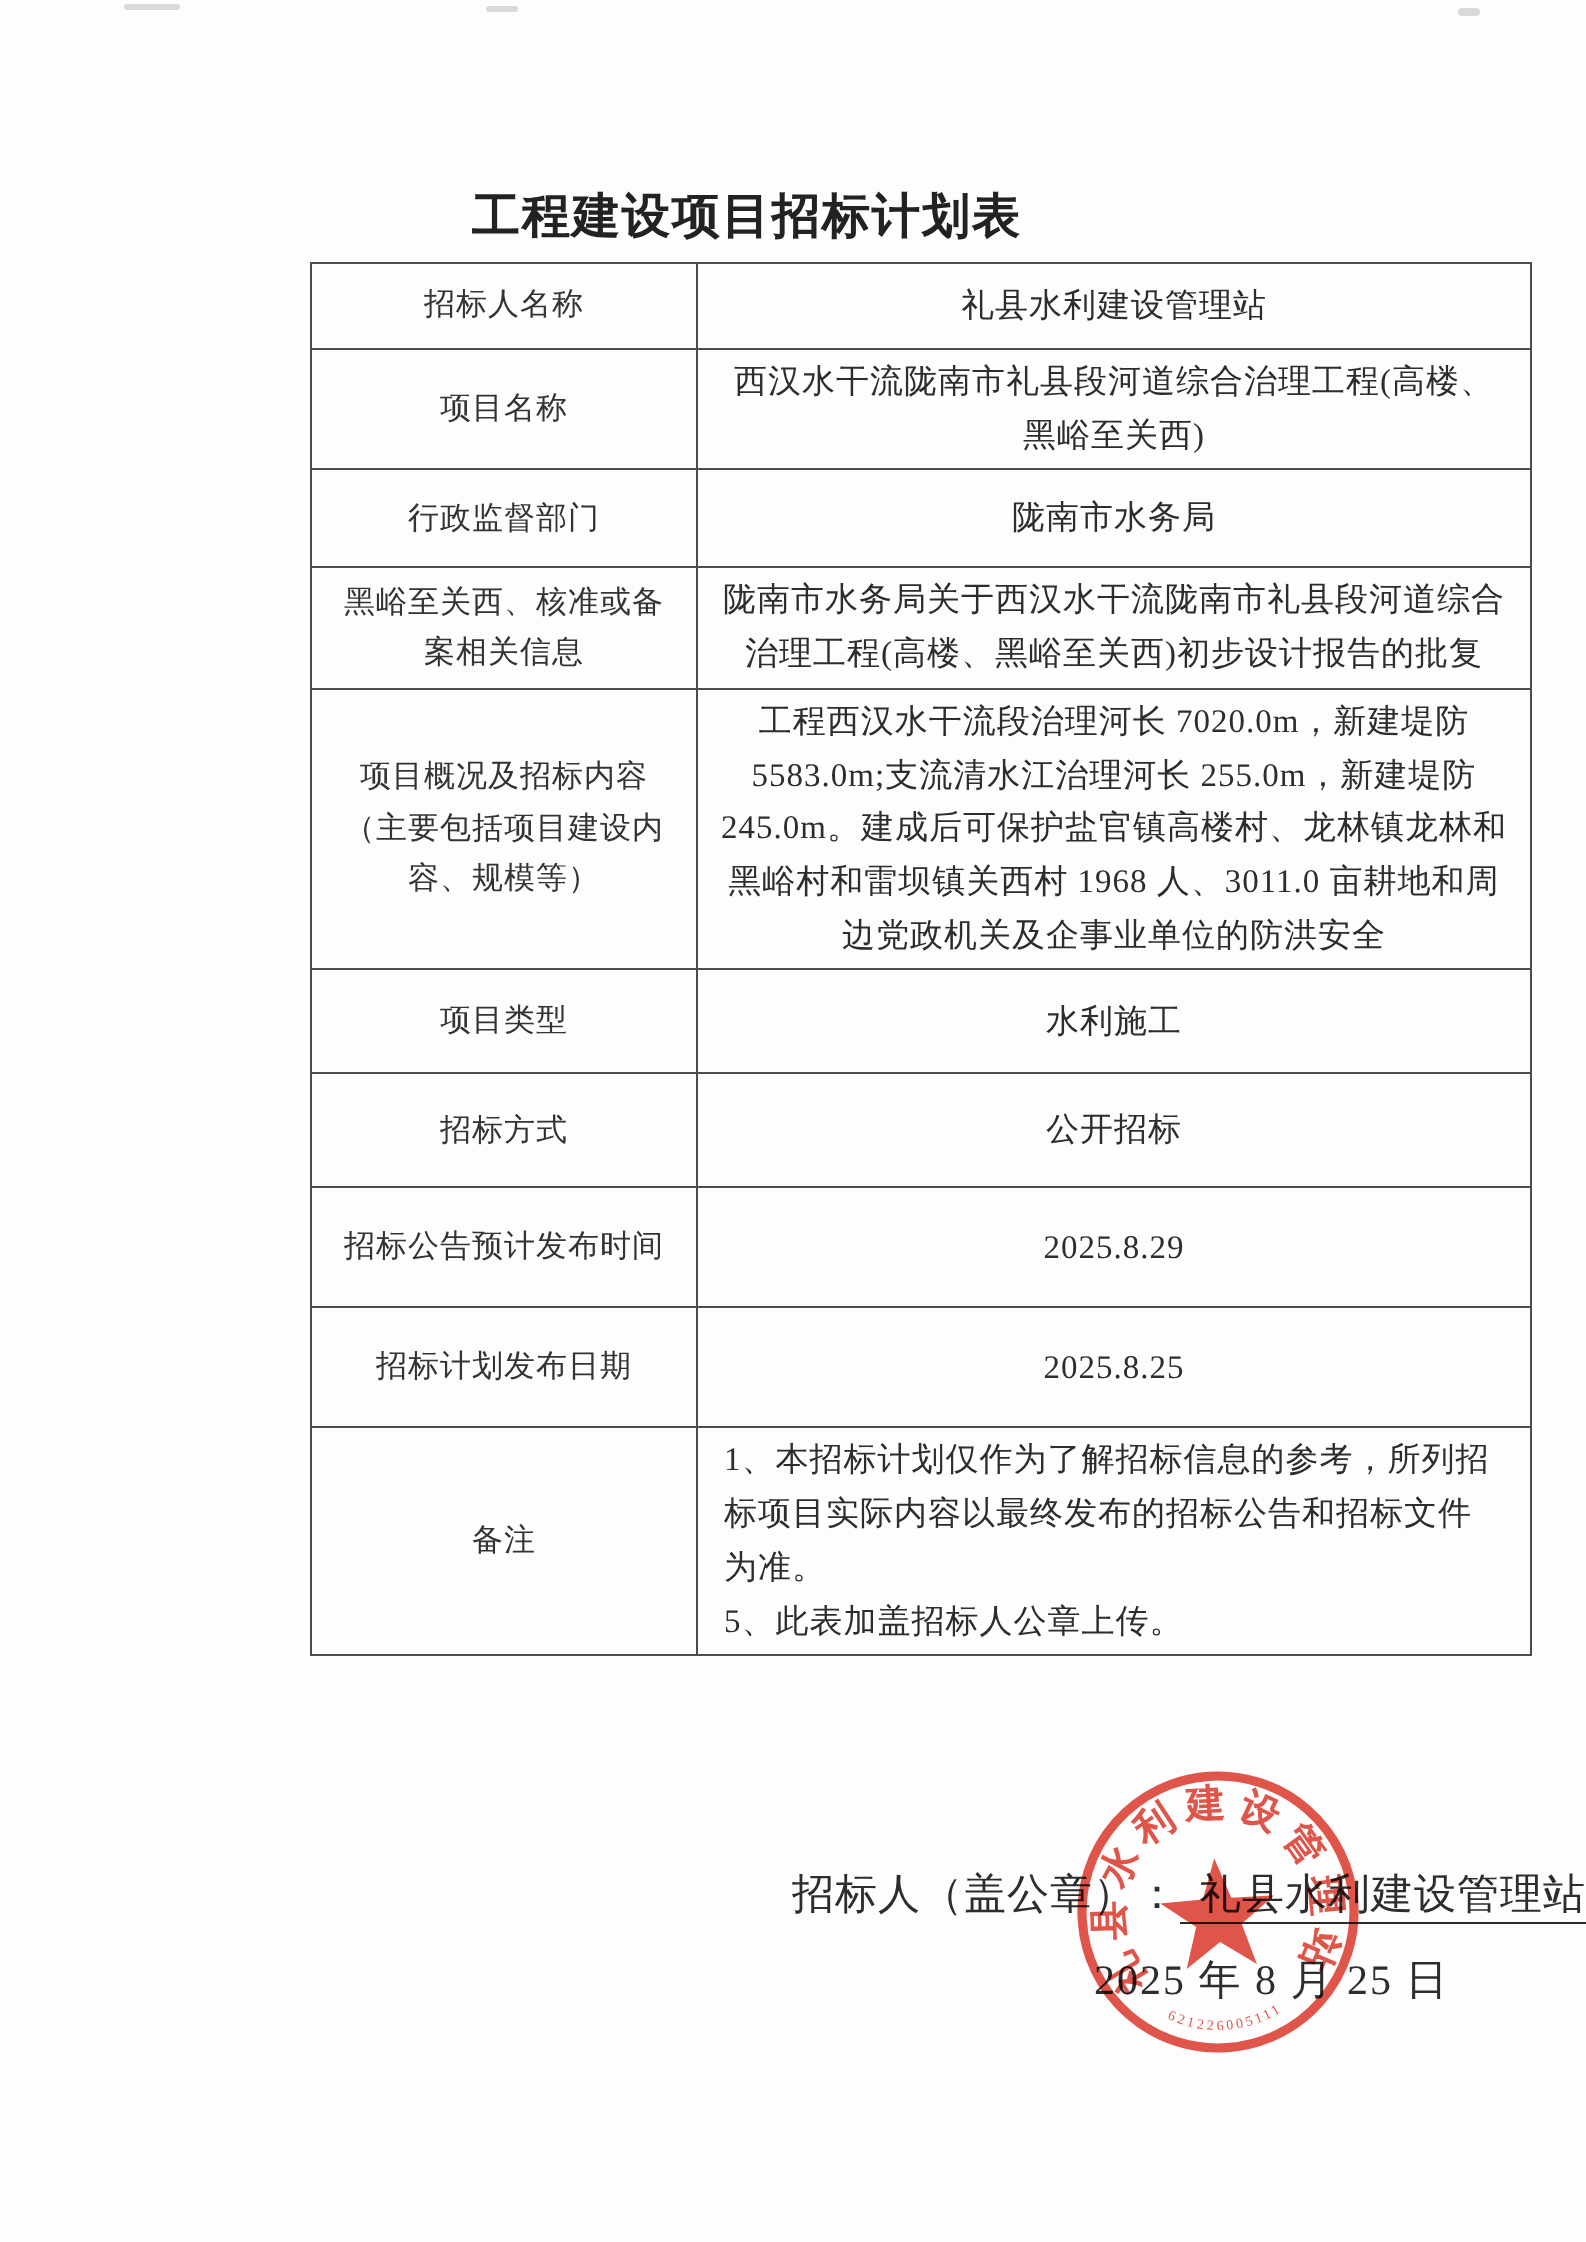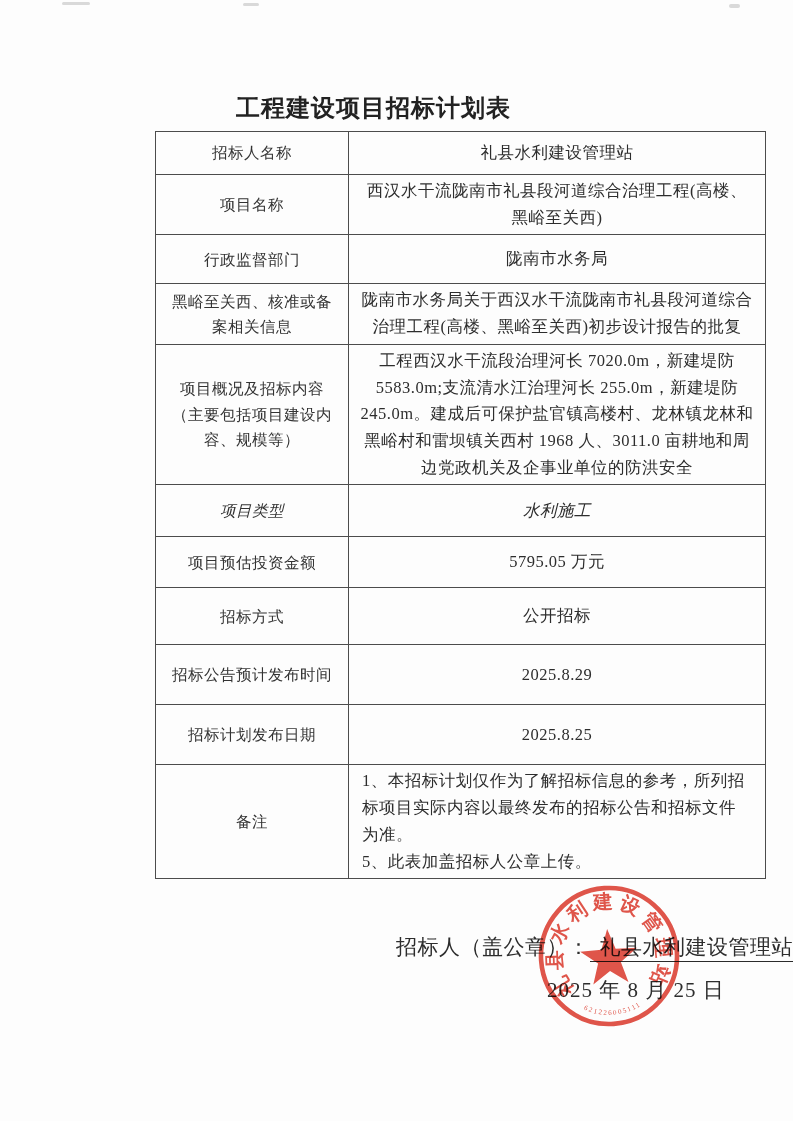--- a/index.html
+++ b/index.html
@@ -78,27 +78,23 @@
         <td class="value-cell">陇南市水务局</td>
       </tr>
       <tr style="height:55px;">
         <td class="label-cell">黑峪至关西、核准或备案相关信息</td>
         <td class="value-cell">陇南市水务局关于西汉水干流陇南市礼县段河道综合治理工程(高楼、黑峪至关西)初步设计报告的批复</td>
       </tr>
       <tr style="height:137px;">
         <td class="label-cell">项目概况及招标内容（主要包括项目建设内容、规模等）</td>
         <td class="value-cell">工程西汉水干流段治理河长 7020.0m，新建堤防 5583.0m;支流清水江治理河长 255.0m，新建堤防 245.0m。建成后可保护盐官镇高楼村、龙林镇龙林和黑峪村和雷坝镇关西村 1968 人、3011.0 亩耕地和周边党政机关及企事业单位的防洪安全</td>
       </tr>
-      <tr style="height:52px;font-style:italic;">
+      <tr style="height:52px;">
         <td class="label-cell">项目类型</td>
         <td class="value-cell">水利施工</td>
-      </tr>
-      <tr style="height:51px;">
-        <td class="label-cell">项目预估投资金额</td>
-        <td class="value-cell">5795.05 万元</td>
       </tr>
       <tr style="height:57px;">
         <td class="label-cell">招标方式</td>
         <td class="value-cell">公开招标</td>
       </tr>
       <tr style="height:60px;">
         <td class="label-cell">招标公告预计发布时间</td>
         <td class="value-cell">2025.8.29</td>
       </tr>
       <tr style="height:60px;">

